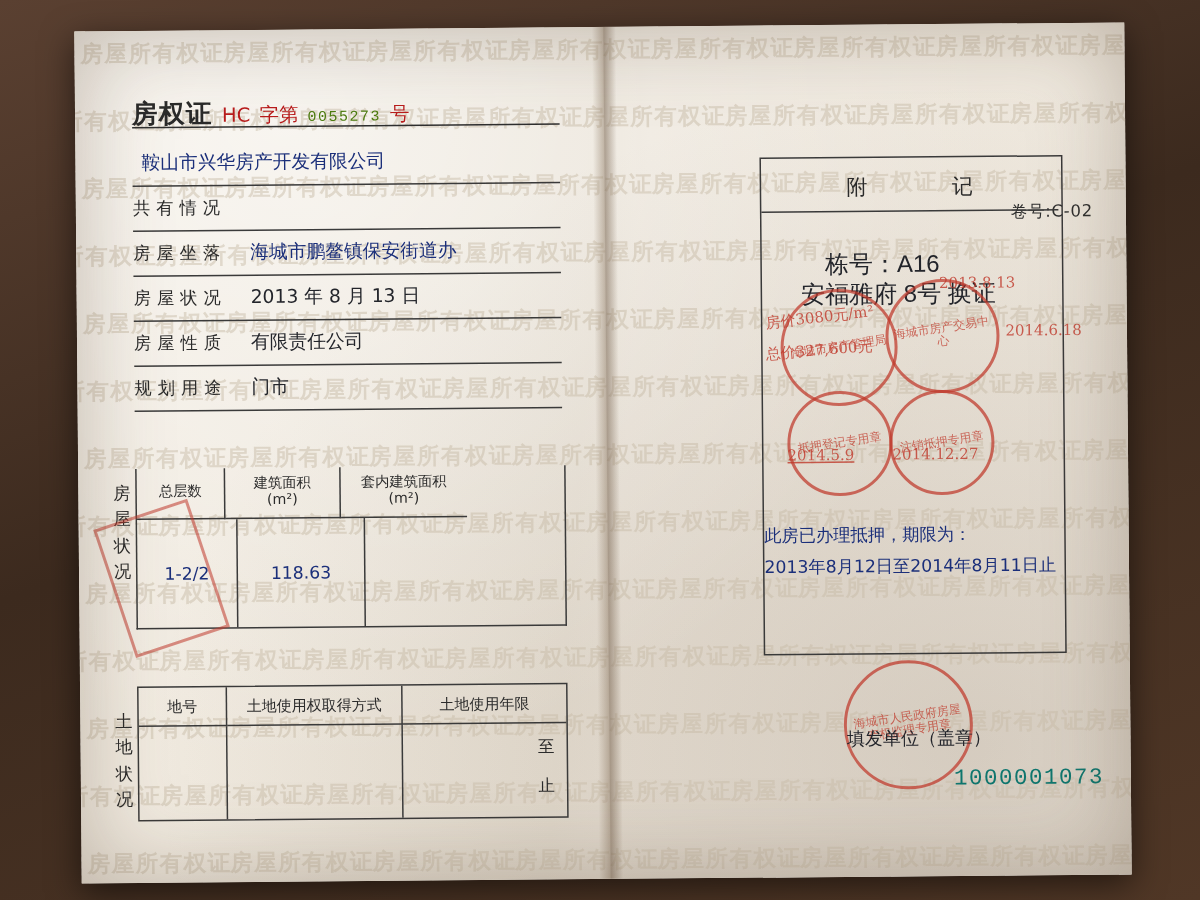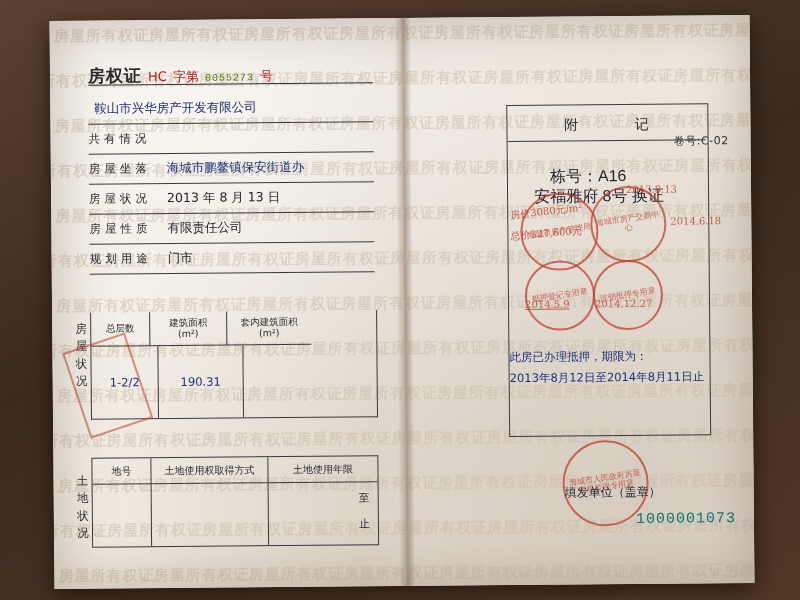--- a/index.html
+++ b/index.html
@@ -293,21 +293,21 @@
             <span>建筑面积</span>
             <span>(m²)</span>
           </div>
           <div class="c3">
             <span>套内建筑面积</span>
             <span>(m²)</span>
           </div>
         </div>
         <div class="at-body">
           <div class="c1 cellnum">1-2/2</div>
-          <div class="c2 cellnum">190.31</div>
+          <div class="c2 cellnum">118.63</div>
           <div class="c3 cellnum"></div>
         </div>
       </div>
 
       <div class="landstate">土地状况</div>
 
       <div class="landtbl">
         <div class="lt-head">
           <div class="l1">地号</div>
           <div class="l2">土地使用权取得方式</div>

